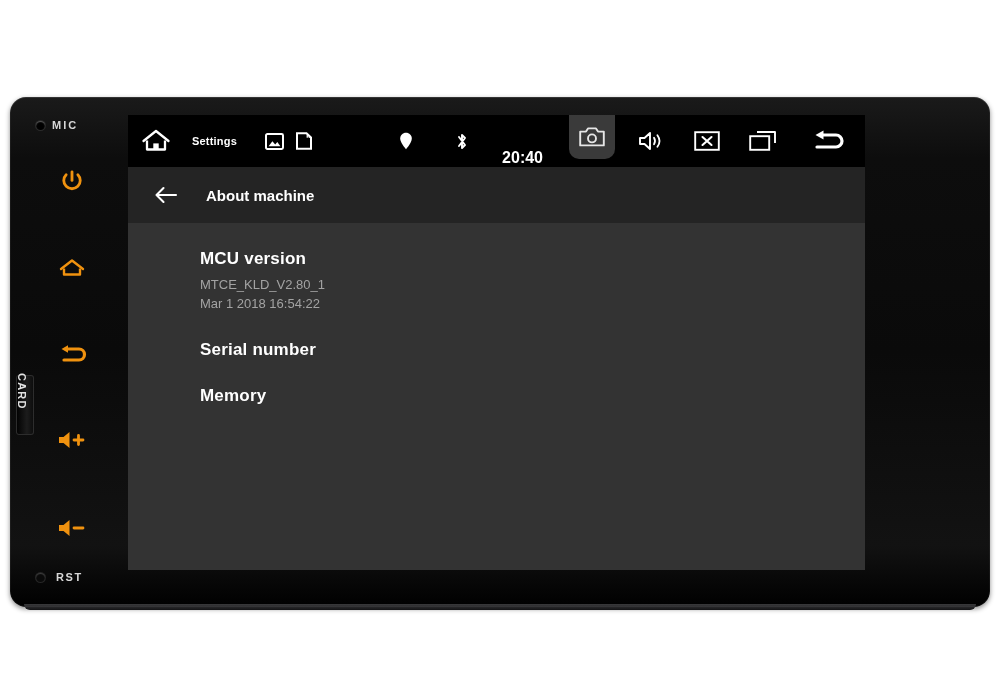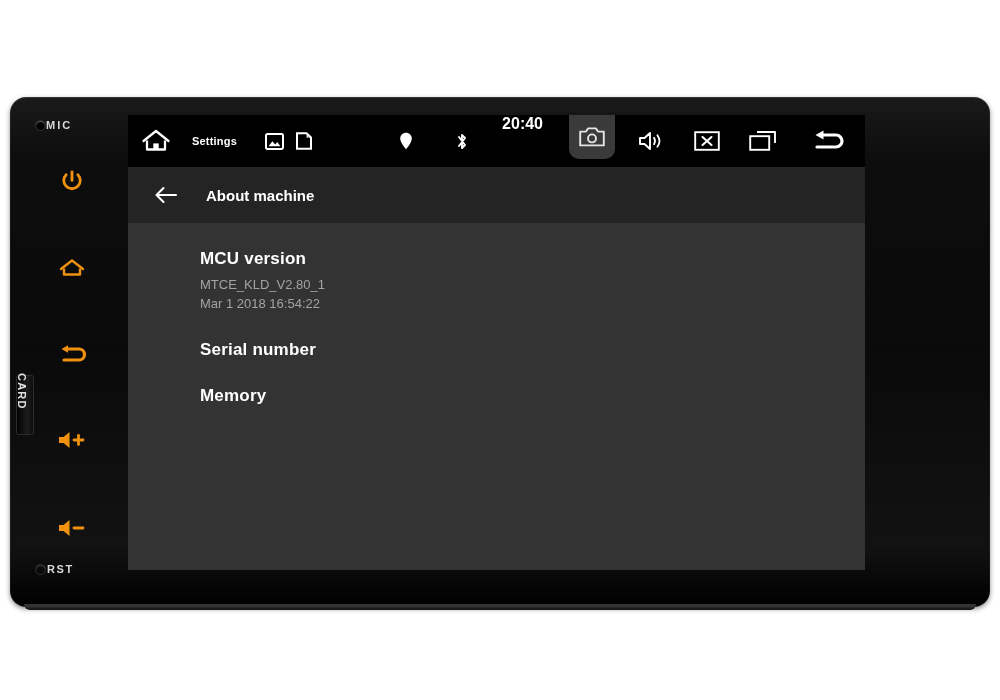--- a/index.html
+++ b/index.html
@@ -31,34 +31,34 @@
     position:absolute; left:14px; right:14px; bottom:-3px; height:6px;
     background:linear-gradient(180deg,#3a3a3c,#141416);
     border-radius:0 0 14px 14px;
   }
 
   
   .bezel-left { position:absolute; left:0; top:0; width:118px; height:100%; }
 
   .mic-row {
     position:absolute; left:26px; top:22px;
-    display:flex; align-items:center; gap:1px;
+    display:flex; align-items:center; gap:7px;
   }
   .mic-hole{
     width:9px;height:9px;border-radius:50%;
     background:#000;
     box-shadow:inset 0 1px 1px rgba(255,255,255,.35), 0 0 0 1px #2a2a2a;
   }
   .mic-label{
     color:#d8d8d8; font-size:11px; letter-spacing:2px; font-weight:600;
   }
 
   .rst-row{
-    position:absolute; left:26px; bottom:32px;
-    display:flex; align-items:center; gap:2px;
+    position:absolute; left:26px; bottom:24px;
+    display:flex; align-items:center; gap:11px;
   }
   .rst-hole{
     width:9px;height:9px;border-radius:50%;
     background:#0a0a0a;
     box-shadow:inset 0 1px 1px rgba(255,255,255,.22), 0 0 0 1px #262626;
   }
   .rst-label{ color:#d8d8d8; font-size:11px; letter-spacing:1.6px; font-weight:600; }
 
   .hw-btn{
     position:absolute; left:44px; width:36px; height:32px;
@@ -106,21 +106,21 @@
     width:56px; height:52px;
     display:flex; align-items:center; justify-content:center;
     cursor:pointer;
   }
   .sb-title{
     font-size:11px; font-weight:bold; color:#fff;
     margin-left:8px; letter-spacing:.2px;
   }
   .sb-mini-icons{ display:flex; align-items:center; gap:12px; margin-left:28px; }
   .sb-spacer{ flex:1; }
-  .sb-right{ display:flex; align-items:flex-start; height:52px;gap:16px; }
+  .sb-right{ display:flex; align-items:flex-end; height:52px;gap:16px; }
   .sb-ic{
     width:40px;height:52px;display:flex;align-items:center;justify-content:center;
     cursor:pointer;
   }
   .sb-clock{ font-size:16px; font-weight:bold; color:#fff; margin:0 10px 0 4px; }
   .sb-ic.camera{
     width:46px;
     background:#3a3a3a;
     border-radius:0 0 10px 10px;
     height:44px;

